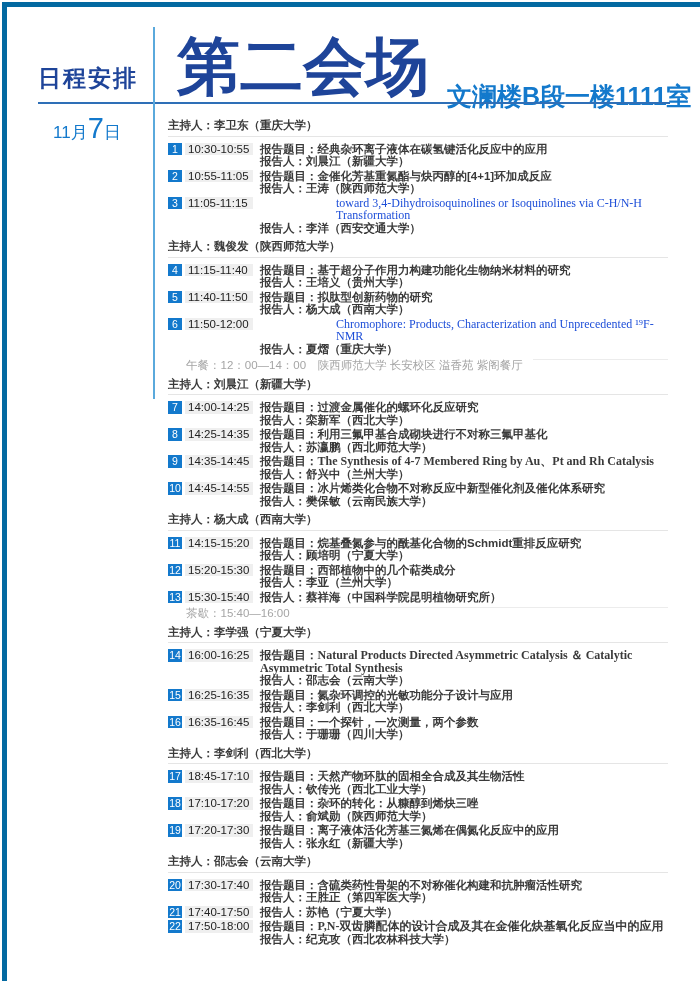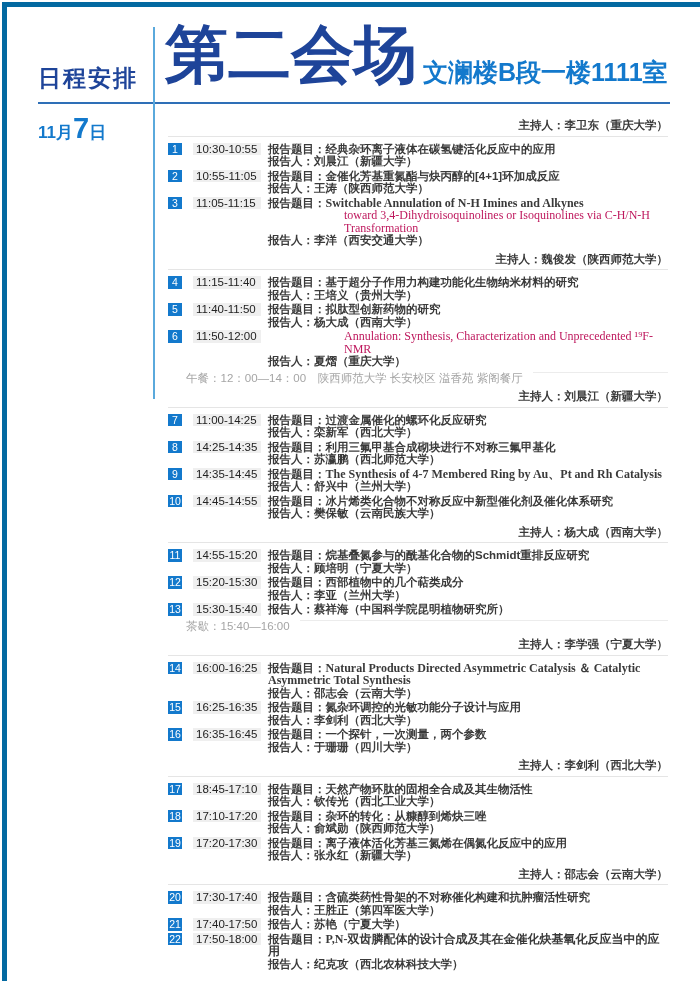--- a/index.html
+++ b/index.html
@@ -8,44 +8,44 @@
   }
   html,body{margin:0;padding:0;background:#ffffff;}
   body{font-family:"Liberation Sans",sans-serif;color:var(--text);}
   .page{position:relative;width:694px;height:975px;margin:2px;background:#fff;
         border:5px solid #0369a1;overflow:hidden;}
 
   
   .sidebar-title{position:absolute;left:31px;top:56px;font-size:23px;font-weight:bold;
         color:var(--navy);letter-spacing:2px;}
   .head-main{position:absolute;left:158px;top:0;display:flex;align-items:flex-end;}
-  .venue-title{margin:0;font-size:63px;line-height:94px;font-weight:bold;color:var(--navy);
+  .venue-title{margin:12px;font-size:63px;line-height:94px;font-weight:bold;color:var(--navy);
         letter-spacing:0px;white-space:nowrap;}
   .venue-location{font-size:25px;font-weight:bold;color:var(--accent);padding:0 0 12px 6px;
         white-space:nowrap;}
   .header-rule{position:absolute;left:31px;right:31px;top:95px;height:2px;background:var(--rule);}
   .v-rule{position:absolute;left:146px;top:20px;width:2px;height:372px;background:var(--vrule);}
-  .date{position:absolute;left:31px;top:104px;width:116px;text-align:left;color:var(--accent);
-        font-weight:bold;font-size:17px;line-height:34px;white-space:nowrap;}
+  .date{position:absolute;left:22px;top:104px;width:116px;text-align:center;color:var(--accent);
+        font-weight:normal;font-size:17px;line-height:34px;white-space:nowrap;}
   .date .day{font-size:29px;}
 
   
   .schedule{position:absolute;left:161px;right:33px;top:106px;font-size:11.5px;line-height:12.5px;}
   .section{margin-top:6px;}
   .chair-row{padding:0 0 4px 0;border-bottom:1px solid var(--divider);margin-bottom:6px;
-        color:#3a3a3a;font-weight:bold;text-align:right;}
+        color:#3a3a3a;font-weight:bold;}
   .item{display:flex;align-items:flex-start;margin-bottom:2px;}
   .badge{min-width:14px;height:12.5px;background:var(--accent);color:#fff;font-size:10.5px;
         text-align:center;flex:none;}
-  .time{background:var(--timebg);color:#222;padding:0 3px;margin-left:11px;width:62px;
+  .time{background:var(--timebg);color:#222;padding:0 3px;margin-left:3px;width:62px;
         white-space:nowrap;flex:none;}
   .detail{margin-left:7px;flex:1;}
   .lbl{color:#3a3a3a;font-weight:bold;}
   .title-line .val,.speaker-line .val{color:#3a3a3a;font-weight:bold;}
-  .cont-line{padding-left:76px;color:#be185d;font-weight:bold;}
+  .cont-line{padding-left:76px;color:#1d4ed8;font-weight:bold;}
   .en{font-family:"Liberation Serif",serif;font-size:12px;font-weight:normal;}
   .break-row{display:flex;align-items:flex-start;color:var(--muted);padding-left:18px;margin:4px 0 2px 0;}
   .break-line{flex:1;border-top:1px solid #ececec;margin-left:10px;}
 </style>
 </head>
 <body>
 
 <div class="page">
   <div class="sidebar-title">日程安排</div>
 
@@ -90,23 +90,20 @@
       <div class="speaker-line">
         <span class="lbl">报告人：</span><span class="val">王涛（陕西师范大学）</span>
       </div>
     </div>
   </div>
 
   <div class="item">
     <span class="badge">3</span>
     <span class="time">11:05-11:15</span>
     <div class="detail">
-      <div class="title-line">
-        <span class="lbl">报告题目：</span><span class="val en">Switchable Annulation of N-H Imines and Alkynes</span>
-      </div>
       <div class="cont-line en">toward 3,4-Dihydroisoquinolines or Isoquinolines via C-H/N-H Transformation</div>
               <div class="speaker-line">
         <span class="lbl">报告人：</span><span class="val">李洋（西安交通大学）</span>
       </div>
     </div>
   </div>
 </div>
   </section>
 
   <section class="section">
@@ -137,42 +134,42 @@
       <div class="speaker-line">
         <span class="lbl">报告人：</span><span class="val">杨大成（西南大学）</span>
       </div>
     </div>
   </div>
 
   <div class="item">
     <span class="badge">6</span>
     <span class="time">11:50-12:00</span>
     <div class="detail">
-      <div class="cont-line en">Annulation: Synthesis, Characterization and Unprecedented ¹⁹F-NMR</div>
+      <div class="cont-line en">Chromophore: Products, Characterization and Unprecedented ¹⁹F-NMR</div>
               <div class="speaker-line">
         <span class="lbl">报告人：</span><span class="val">夏熠（重庆大学）</span>
       </div>
     </div>
   </div>
 </div>
 
   <div class="break-row">
     <span class="break-text">午餐：12：00—14：00　陕西师范大学 长安校区 溢香苑 紫阁餐厅</span>
     <span class="break-line"></span>
   </div>
 </section>
 
   <section class="section">
     <div class="chair-row">
       <span class="lbl chair-label">主持人：</span><span class="chair-name">刘晨江（新疆大学）</span>
     </div>
     <div class="items">
   <div class="item">
     <span class="badge">7</span>
-    <span class="time">11:00-14:25</span>
+    <span class="time">14:00-14:25</span>
     <div class="detail">
       <div class="title-line">
         <span class="lbl">报告题目：</span><span class="val">过渡金属催化的螺环化反应研究</span>
       </div>
       <div class="speaker-line">
         <span class="lbl">报告人：</span><span class="val">栾新军（西北大学）</span>
       </div>
     </div>
   </div>
 
@@ -217,21 +214,21 @@
 </div>
   </section>
 
   <section class="section">
     <div class="chair-row">
       <span class="lbl chair-label">主持人：</span><span class="chair-name">杨大成（西南大学）</span>
     </div>
     <div class="items">
   <div class="item">
     <span class="badge">11</span>
-    <span class="time">14:55-15:20</span>
+    <span class="time">14:15-15:20</span>
     <div class="detail">
       <div class="title-line">
         <span class="lbl">报告题目：</span><span class="val">烷基叠氮参与的酰基化合物的Schmidt重排反应研究</span>
       </div>
       <div class="speaker-line">
         <span class="lbl">报告人：</span><span class="val">顾培明（宁夏大学）</span>
       </div>
     </div>
   </div>
 

